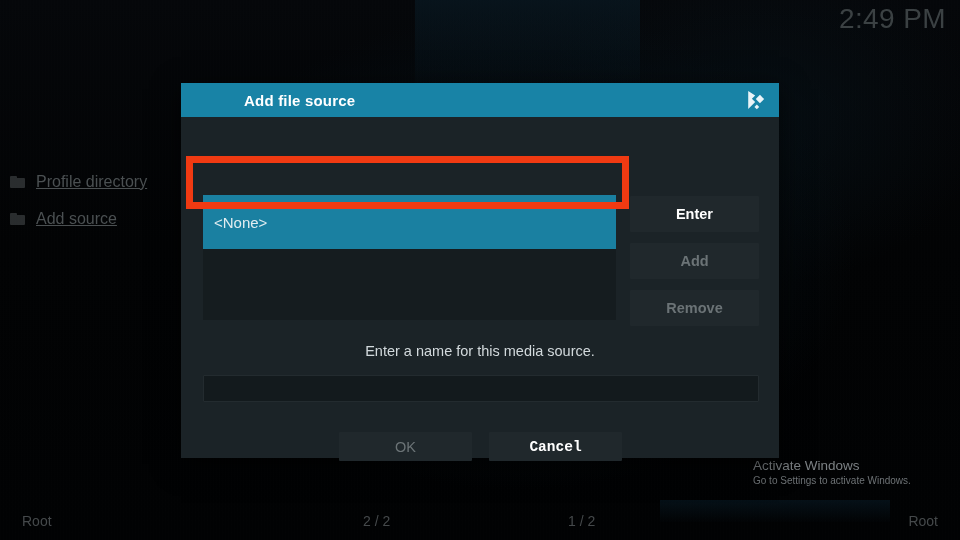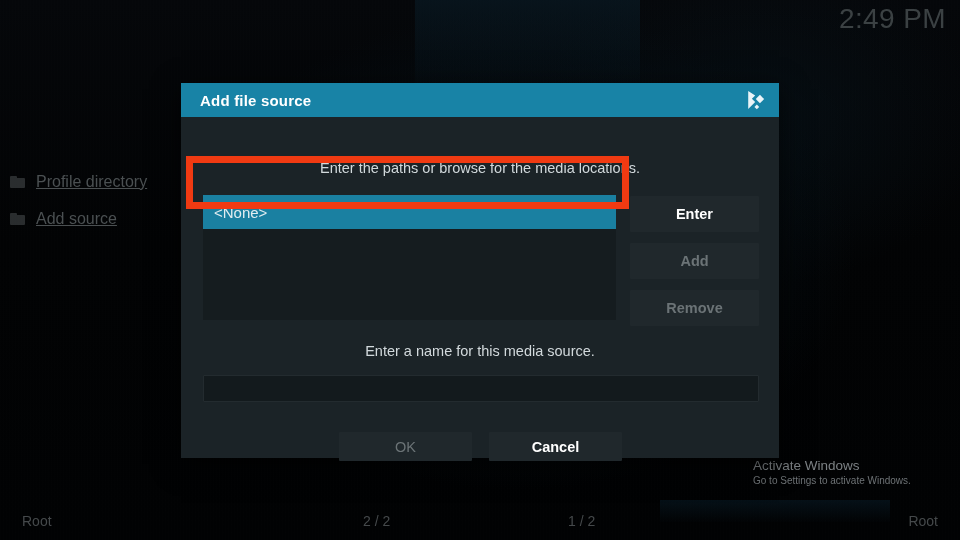--- a/index.html
+++ b/index.html
@@ -150,20 +150,21 @@
     width: 598px; height: 375px;
     background: #1b2327;
     box-shadow: 0 6px 26px rgba(0,0,0,0.65);
   }
   #dialog-titlebar {
     position: relative;
     height: 34px;
     background: #1883a6;
     display: flex;
     align-items: center;
+    padding-left: 44px;
   }
   #dialog-title {
     margin-left: 19px;
     font-size: 15px;
     font-weight: bold;
     color: #ffffff;
     letter-spacing: 0.2px;
   }
   #kodi-logo {
     position: absolute;
@@ -189,21 +190,21 @@
   
   #path-list {
     position: absolute;
     left: 22px; top: 78px;
     width: 413px; height: 125px;
     background: #151c1f;
   }
   #path-item-selected {
     position: absolute;
     left: 0; top: 0;
-    width: 413px; height: 34px;
+    width: 413px; height: 54px;
     background: #1a80a1;
     display: flex;
     align-items: center;
   }
   #path-item-selected-label {
     margin-left: 11px;
     font-size: 15px;
     color: #e2edf1;
   }
 
@@ -249,21 +250,21 @@
     position: absolute;
     top: 315px;
     width: 133px; height: 29px;
     background: #20282c;
     display: flex;
     align-items: center;
     justify-content: center;
     font-size: 14.5px;
     border-radius: 1px;
   }
-  .footer-btn.enabled  { color: #ffffff; font-weight: bold; }
+  .footer-btn.enabled  { color: #ffffff; font-weight: bold; font-family: Liberation Mono, monospace; }
   .footer-btn.disabled { color: #6b7376; font-weight: normal; }
   #btn-ok     { left: 158px; }
   #btn-cancel { left: 308px; }
 </style>
 </head>
 <body>
 
 <div id="app-background">
   <div id="bg-noise"></div>
   <div id="bg-panel-a"></div>
@@ -305,21 +306,20 @@
       <svg viewBox="0 0 24 24" width="22" height="22" aria-hidden="true">
         <path d="M4.6 2.2 L4.6 21.8 L12.2 14.2 L8.6 10.6 L12.2 7.0 Z" fill="#eaf4f8"></path>
         <path d="M17.4 6.4 L22.0 11.0 L17.4 15.6 L12.8 11.0 Z" fill="#eaf4f8"></path>
         <path d="M14.0 17.0 L16.6 19.6 L14.0 22.2 L11.4 19.6 Z" fill="#eaf4f8"></path>
       </svg>
     </div>
   </div>
 
   <div id="dialog-body">
 
-    <div class="dialog-caption" id="caption-paths">Enter the paths or browse for the media locations.</div>
 
     <div id="path-list">
       <div id="path-item-selected">
         <span id="path-item-selected-label">&lt;None&gt;</span>
       </div>
     </div>
 
     <div class="side-btn enabled" id="btn-browse">Enter</div>
     <div class="side-btn disabled" id="btn-add">Add</div>
     <div class="side-btn disabled" id="btn-remove">Remove</div>

